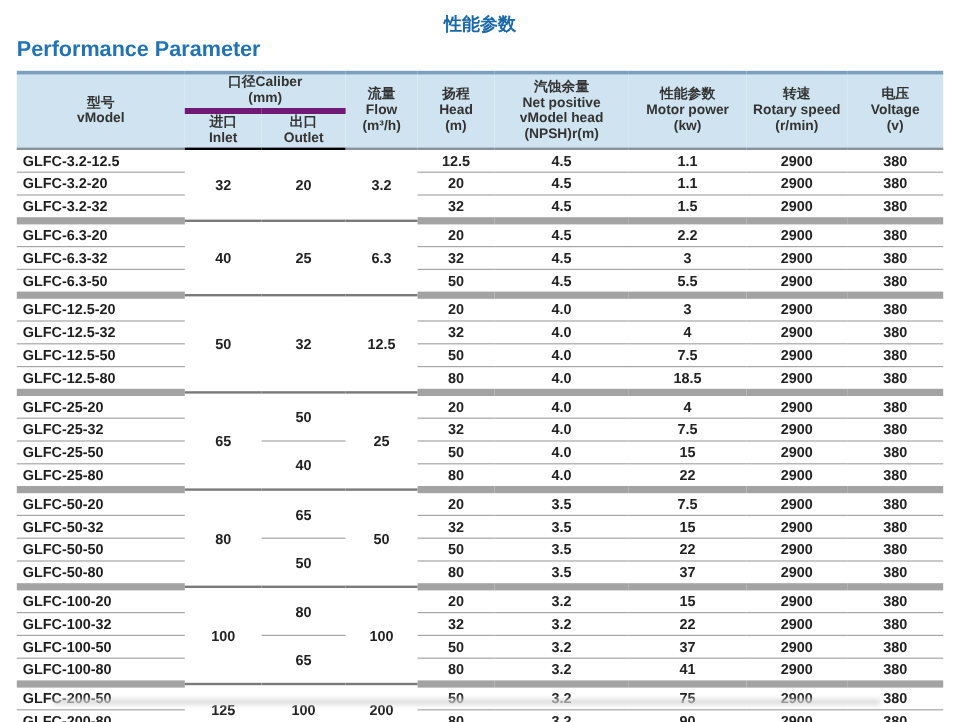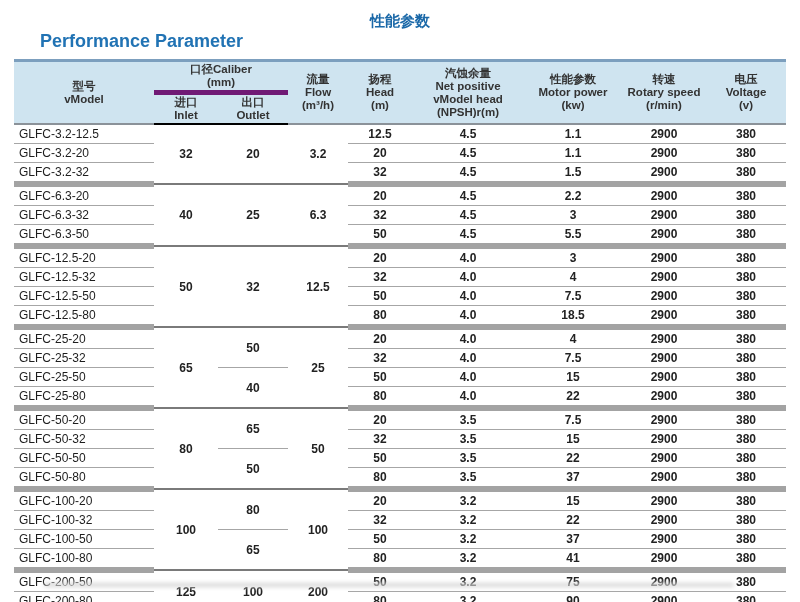--- a/index.html
+++ b/index.html
@@ -4,21 +4,21 @@
 <style>
   html,body { margin:0; padding:0; }
   body {
     width:800px; height:602px; background:#ffffff; overflow:hidden;
     font-family:"Liberation Sans","DejaVu Sans",sans-serif;
     -webkit-font-smoothing:antialiased;
   }
   .page { padding:12px 14px 0 14px; position:relative; width:772px; }
 
   .title-zh { color:#1a68a8; font-weight:bold; font-size:15px; line-height:18px;text-align:center; }
-  .title-en { color:#2173b4; font-weight:bold; font-size:18px; line-height:21px; margin-top:1px;margin-left:26px; }
+  .title-en { color:#2173b4; font-weight:bold; font-size:18px; line-height:21px; margin-top:1px; }
 
   table.perf {
     border-collapse:collapse; table-layout:fixed; width:772px; margin-top:7px;
     border-top:3px solid #7c9fbe;
   }
   col.c-model   { width:140px; }
   col.c-inlet   { width:64px; }
   col.c-outlet  { width:70px; }
   col.c-flow    { width:60px; }
   col.c-head    { width:64px; }
@@ -33,21 +33,21 @@
   }
   thead tr.h2 th { border-bottom:2px solid #000000; }
   thead th.rs2  { border-bottom:2px solid #8b9299; }
   thead th.caliber { border-bottom:5px solid #701a75; }
 
   tbody td {
     font-size:12px; color:#222222; text-align:center; height:18px;
     padding:0; font-weight:bold; vertical-align:middle;
   }
   tbody td.col-model {
-    text-align:left; padding-left:5px; font-weight:normal; color:#1d1d1d;
+    text-align:left; padding-left:5px; font-weight:bold; color:#1d1d1d;
   }
   tbody td.col-model, tbody td.col-data { border-bottom:1px solid #a6a6a6; }
   tbody td.col-merged { border-bottom:2px solid #7a7a7a; }
   tbody td.col-merged.split-mid { border-bottom:1px solid #a6a6a6; }
   tbody tr.group-end td { border-bottom:6px solid #a3a3a3; }
 
   .bottom-artifact {
     position:absolute; left:44px; top:583px; width:690px; height:4px;
     background:#d7d7d7; filter:blur(2px); border-radius:2px;
   }

